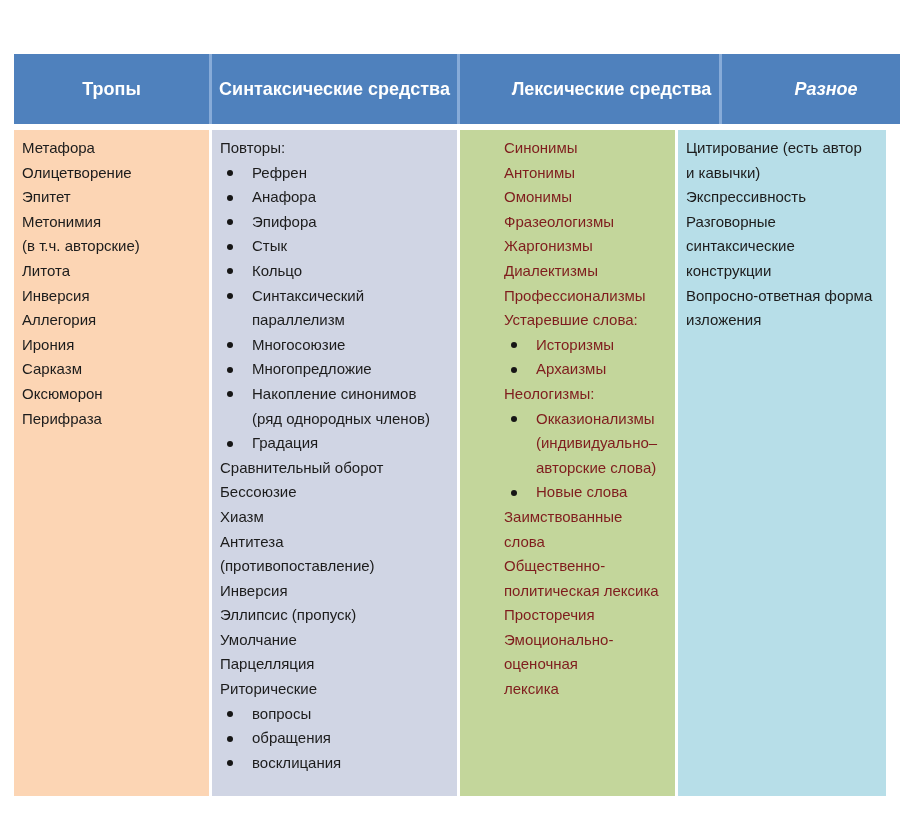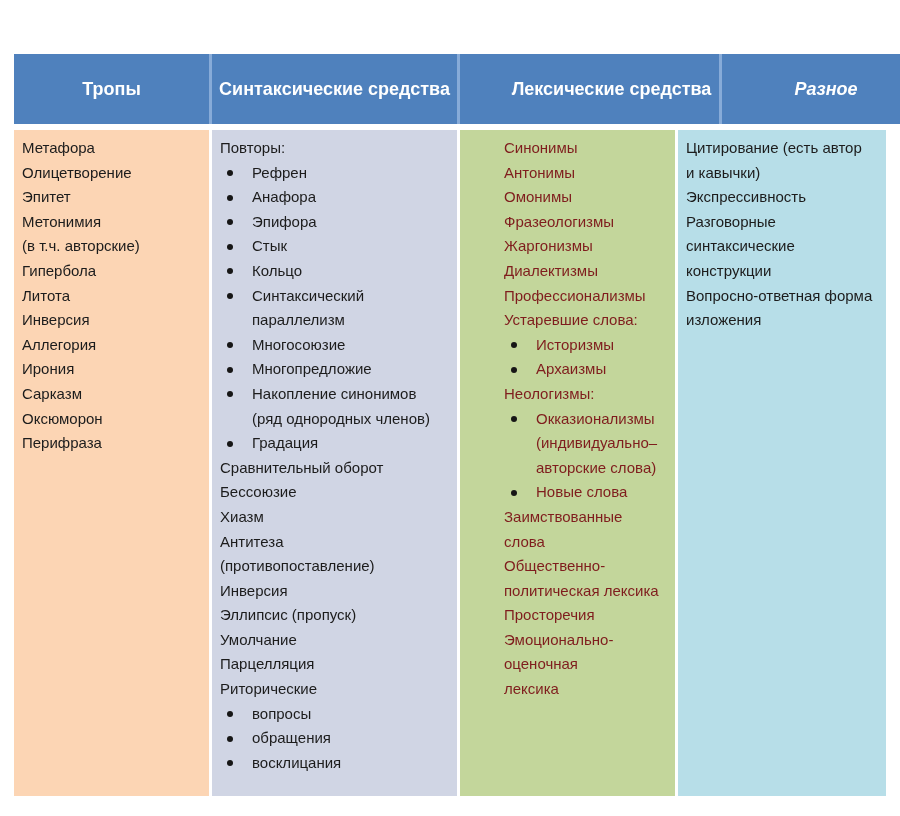--- a/index.html
+++ b/index.html
@@ -48,21 +48,20 @@
         <div class="header-cell w2" style="background: rgb(79, 129, 189); color: rgb(255, 255, 255);">Лексические средства</div>
         <div class="header-cell w3" style="background: rgb(79, 129, 189); color: rgb(255, 255, 255); font-style: italic;">Разное</div>
       </div>
     <div class="body-row" id="body-row">
         <div class="cell w0" style="background: rgb(252, 213, 180); color: rgb(28, 28, 28);">
           <div class="item"><span>Метафора</span></div>
           <div class="item"><span>Олицетворение</span></div>
           <div class="item"><span>Эпитет</span></div>
           <div class="item"><span>Метонимия
 (в т.ч. авторские)</span></div>
-          <div class="item"><span>Гипербола</span></div>
           <div class="item"><span>Литота</span></div>
           <div class="item"><span>Инверсия</span></div>
           <div class="item"><span>Аллегория</span></div>
           <div class="item"><span>Ирония</span></div>
           <div class="item"><span>Сарказм</span></div>
           <div class="item"><span>Оксюморон</span></div>
           <div class="item"><span>Перифраза</span></div>
         </div>
         <div class="cell w1" style="background: rgb(208, 213, 228); color: rgb(28, 28, 28);">
           <div class="item"><span>Повторы:</span></div>

